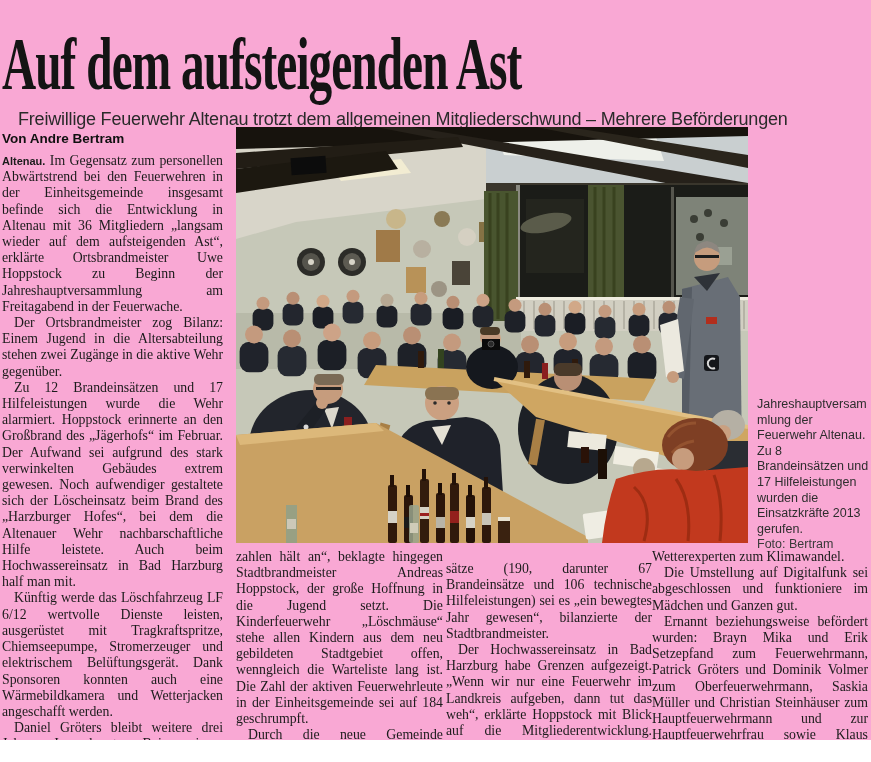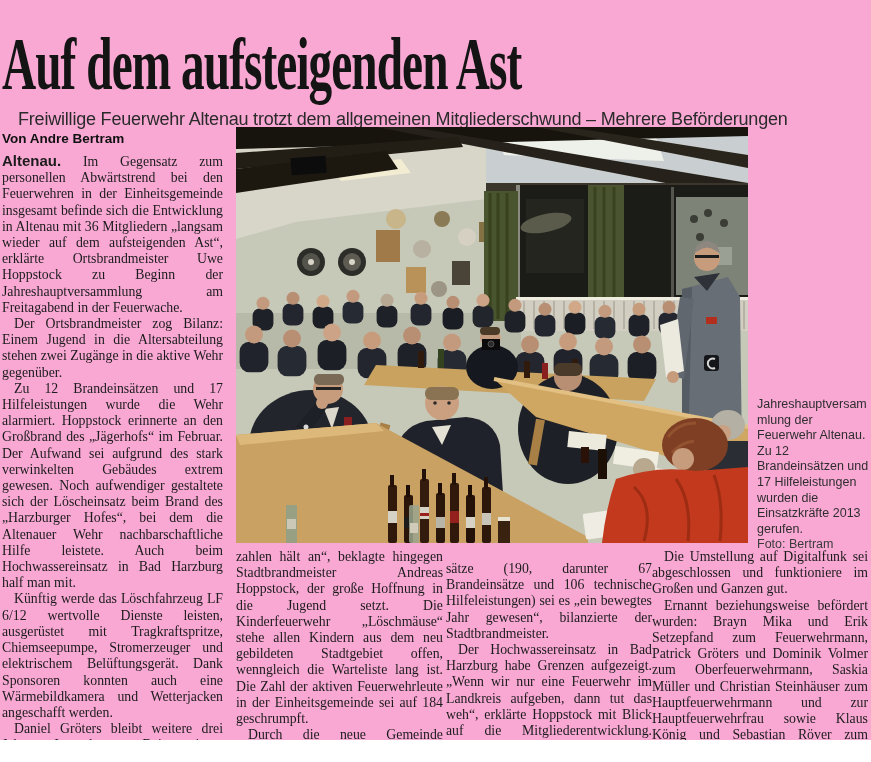--- a/index.html
+++ b/index.html
@@ -16,21 +16,21 @@
           font:700 13.5px/1.2 "Liberation Sans",sans-serif;color:#101010;text-align:center;}
   .col{position:absolute;text-align:justify;overflow:hidden;
        font:13.8px/16.2px "Liberation Serif",serif;color:#1b1b1b;
        hyphens:auto;-webkit-hyphens:auto;overflow-wrap:break-word;}
   .col p{margin:0;}
   .col p.ind{text-indent:12px;}
   #col1{left:2px;top:153px;width:221px;height:609px;}
   #col2{left:236px;top:549px;width:207px;height:213px;font-family:Liberation Serif, serif;}
   #col3{left:446px;top:561px;width:206px;height:213px;}
   #col4{left:652px;top:549px;width:216px;height:213px;}
-  .dateline{font-weight:700;font-family:"Liberation Sans",sans-serif;font-size:15px;}
+  .dateline{font-weight:700;font-family:"Liberation Sans",sans-serif;font-size:11px;}
   .photo{position:absolute;left:236px;top:127px;width:512px;height:416px;margin:0;}
   .photo svg{display:block;}
   .caption{position:absolute;left:757px;top:397px;width:112px;
            font:400 12.5px/15.6px "Liberation Sans",sans-serif;color:#2e2e2e;
            overflow-wrap:break-word;hyphens:auto;-webkit-hyphens:auto;}
   .credit{display:block;color:#3a3a3a;}
 </style>
 </head>
 <body>
 
@@ -252,32 +252,33 @@
         <ellipse cx="459" cy="318" rx="33" ry="27" fill="#7e3f24"></ellipse>
         <path d="M432,310 q10,-14 28,-14 M436,326 q8,-10 22,-12" stroke="#93522f" stroke-width="3" fill="none"></path>
         <circle cx="447" cy="332" r="11" fill="#c79c7d"></circle>
         <path d="M380,352 Q420,338 460,344 L512,340 L512,416 L366,416 Q370,380 380,352 Z" fill="#c2391e"></path>
         <path d="M398,360 q20,18 10,54 M440,352 q16,22 12,62 M478,348 q10,26 6,66" stroke="#9e2c12" stroke-width="3" fill="none"></path>
       </g>
     </svg>
   </figure>
 
   <div class="caption">
-    <span>Jahreshauptversammlung der Feuerwehr Altenau. Zu 12 Brandeinsätzen und 17 Hilfeleistungen wurden die Einsatzkräfte 2013 gerufen.</span>
+    <span>Jahreshauptversammlung der Feuerwehr Altenau. Zu 8 Brandeinsätzen und 17 Hilfeleistungen wurden die Einsatzkräfte 2013 gerufen.</span>
     <span class="credit">Foto: Bertram</span>
   </div>
 
   <section class="col" id="col2">
     <p>zahlen hält an“, beklagte hingegen Stadtbrandmeister Andreas Hoppstock, der große Hoffnung in die Jugend setzt. Die Kinderfeuerwehr „Löschmäuse“ stehe allen Kindern aus dem neu gebildeten Stadtgebiet offen, wenngleich die Warteliste lang ist. Die Zahl der aktiven Feuerwehrleute in der Einheitsgemeinde sei auf 184 geschrumpft.</p>
     <p class="ind">Durch die neue Gemeinde verändere sich nichts an der Feuerwehrstruktur und den Bezeichnungen der Ortswehren. Trotz geringerer Ein-</p>
   </section>
 
   <section class="col" id="col3">
     <p>sätze (190, darunter 67 Brandeinsätze und 106 technische Hilfeleistungen) sei es „ein bewegtes Jahr gewesen“, bilanzierte der Stadtbrandmeister.</p>
     <p class="ind">Der Hochwassereinsatz in Bad Harzburg habe Grenzen aufgezeigt. „Wenn wir nur eine Feuerwehr im Landkreis aufgeben, dann tut das weh“, erklärte Hoppstock mit Blick auf die Mitgliederentwicklung. „Solche Ereignisse werden uns immer öfter treffen“, berief sich Hoppstock auf die Aussagen von</p>
   </section>
 
   <section class="col" id="col4">
-    <p class="ind">Die Umstellung auf Digitalfunk sei abgeschlossen und funktioniere im Großen und Ganzen gut.</p>
+    <p>Wetterexperten zum Klimawandel.</p>
+    <p class="ind">Die Umstellung auf Digitalfunk sei abgeschlossen und funktioniere im Mädchen und Ganzen gut.</p>
     <p class="ind">Ernannt beziehungsweise befördert wurden: Brayn Mika und Erik Setzepfand zum Feuerwehrmann, Patrick Gröters und Dominik Volmer zum Oberfeuerwehrmann, Saskia Müller und Christian Steinhäuser zum Hauptfeuerwehrmann und zur Hauptfeuerwehrfrau sowie Klaus König und Sebastian Röver zum Löschmeister.</p>
   </section>
 
 </div>
 
 </body></html>

